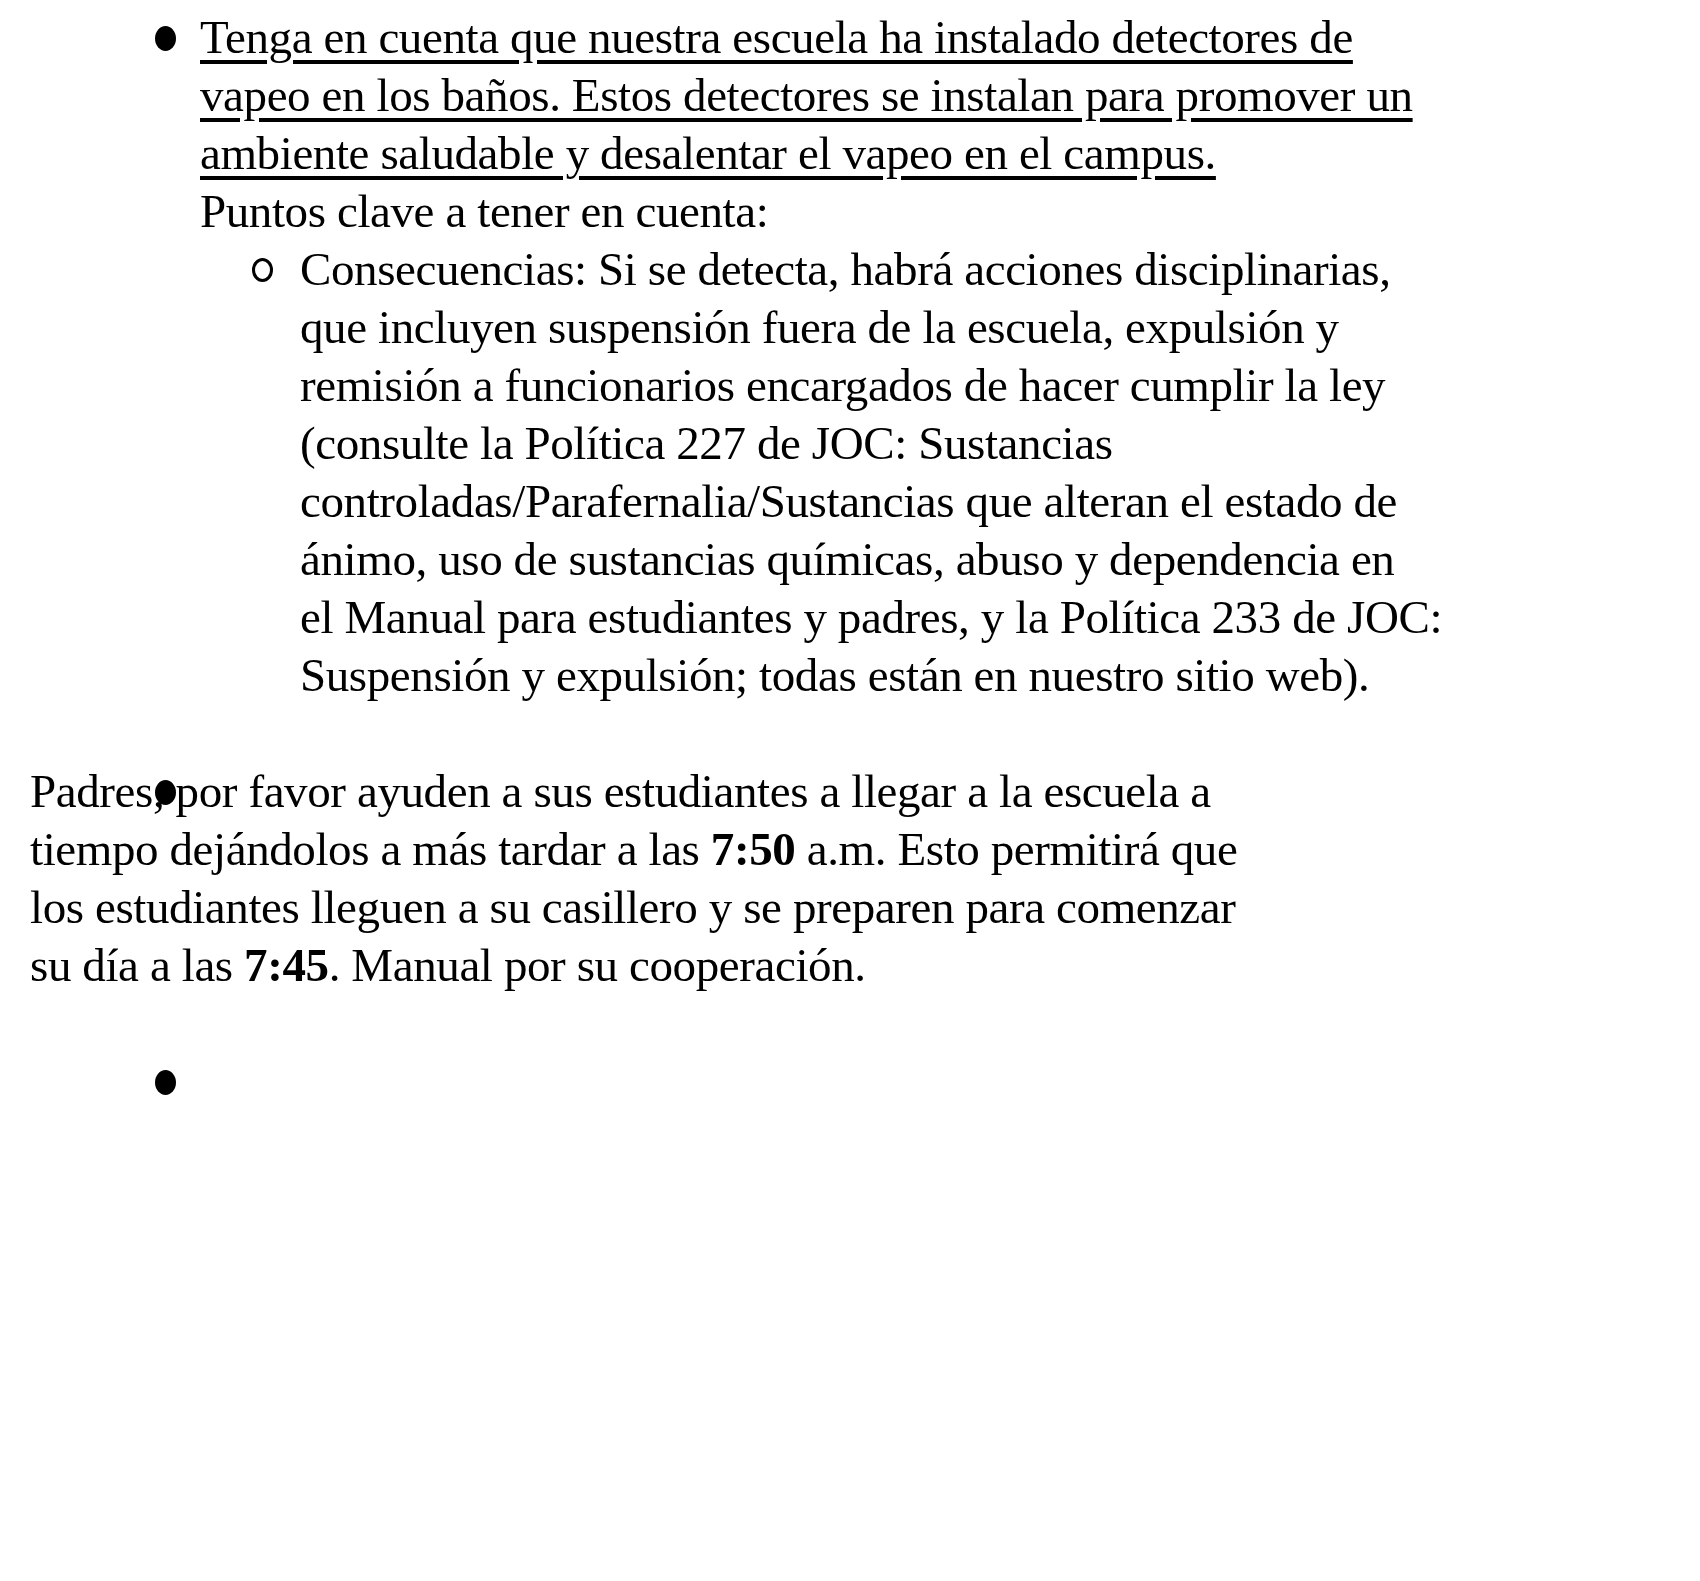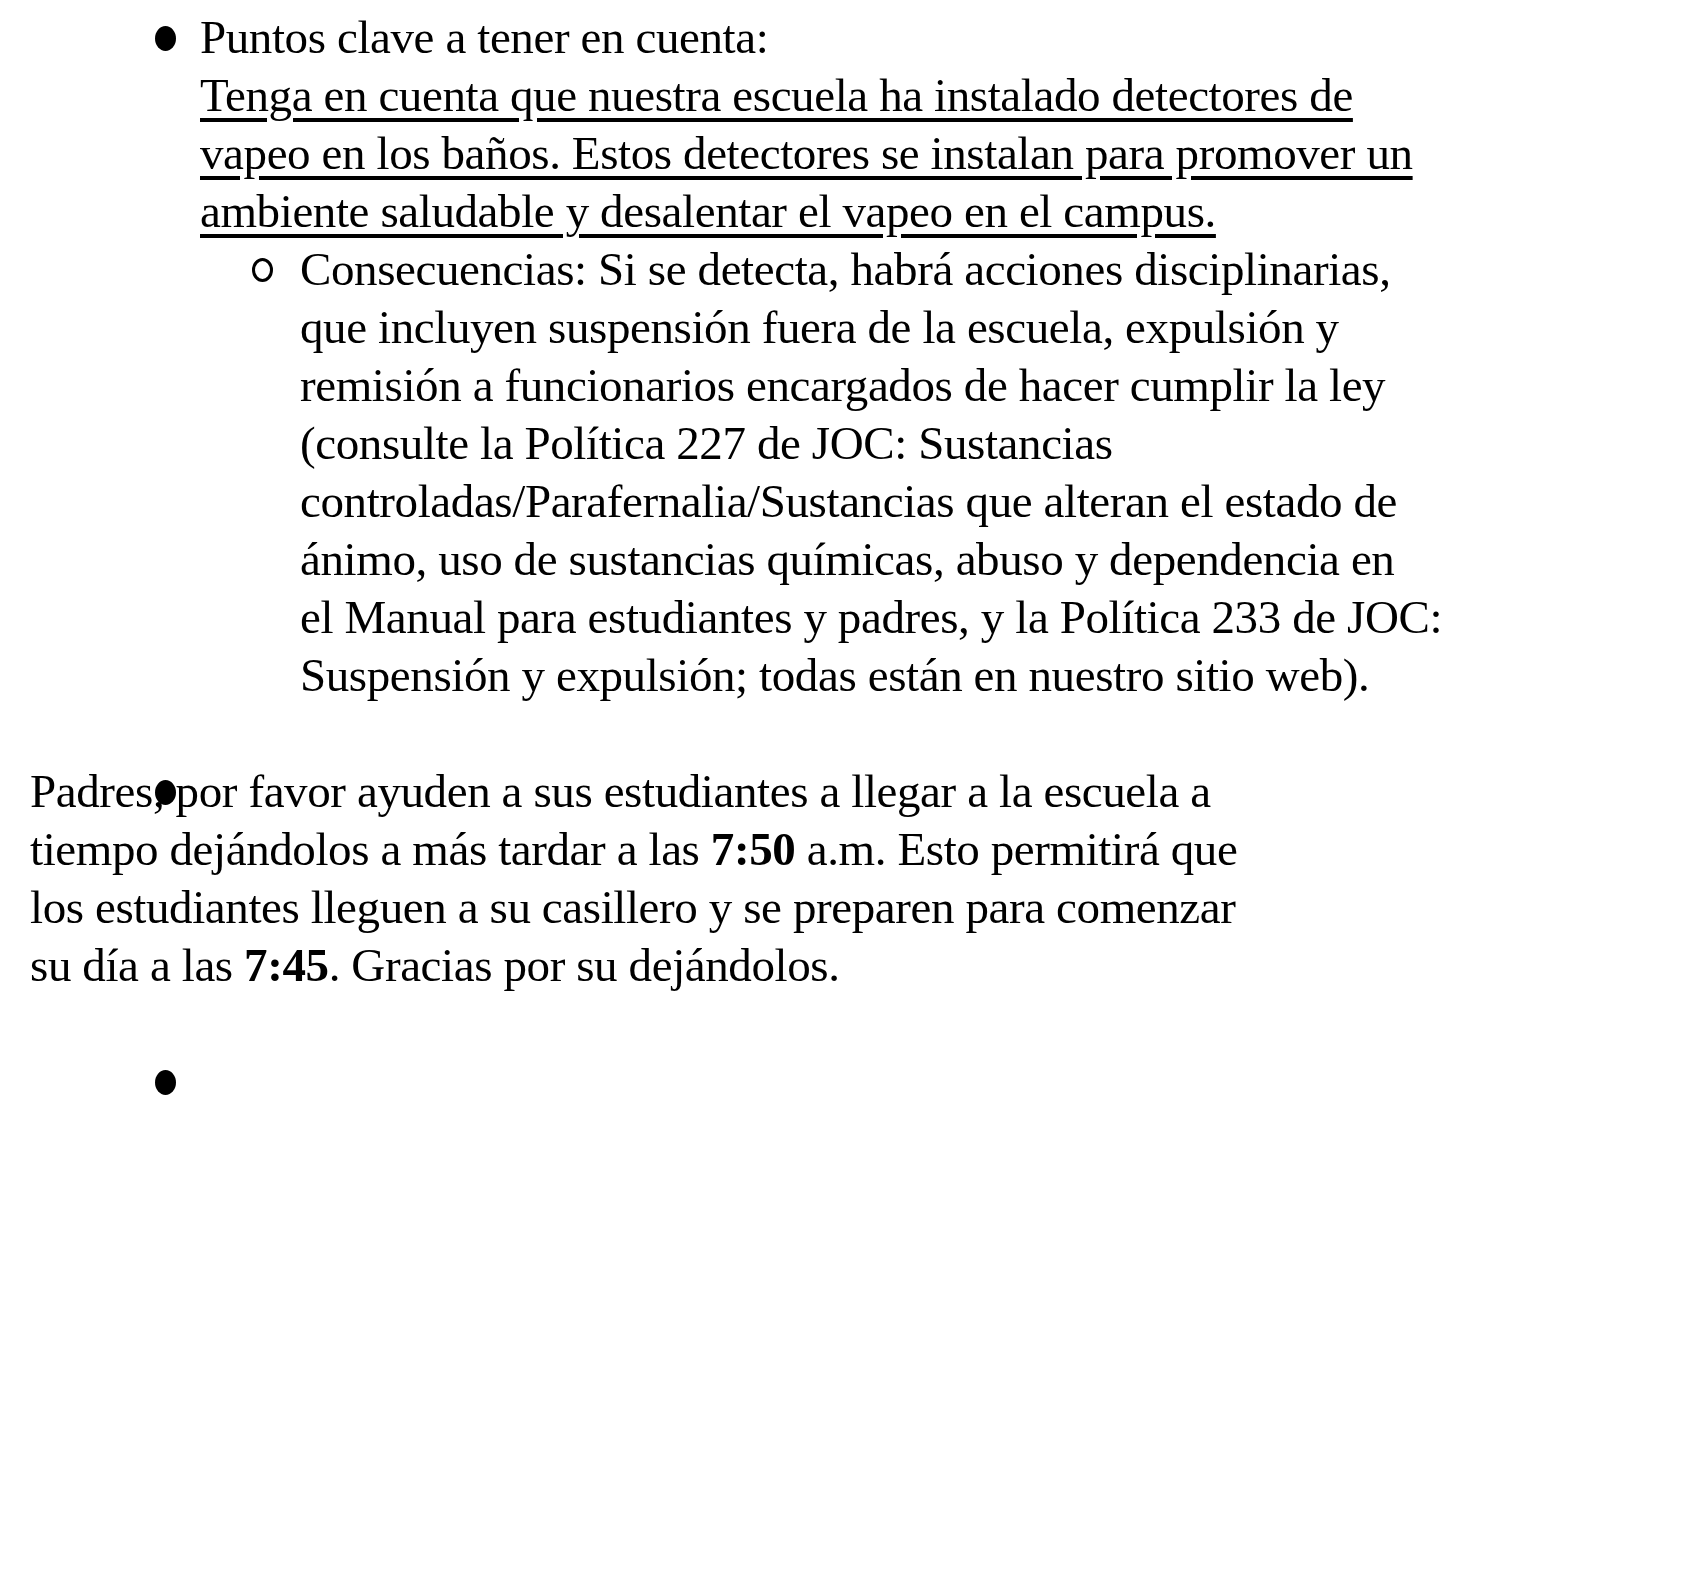--- a/index.html
+++ b/index.html
@@ -50,24 +50,24 @@
   .b { font-weight: bold; }
 </style>
 </head>
 <body>
 
 <div class="page">
 
   <div class="li l1">
     <span class="dot"></span>
     <div class="content">
-      <div class="body">Puntos clave a tener en cuenta:</div>
       <div class="body u">Tenga en cuenta que nuestra escuela ha instalado detectores de
 vapeo en los baños. Estos detectores se instalan para promover un
 ambiente saludable y desalentar el vapeo en el campus.</div>
+      <div class="body">Puntos clave a tener en cuenta:</div>
 
 
       <div class="li l2">
         <span class="circ"></span>
         <div class="body">Consecuencias: Si se detecta, habrá acciones disciplinarias,
 que incluyen suspensión fuera de la escuela, expulsión y
 remisión a funcionarios encargados de hacer cumplir la ley
 (consulte la Política 227 de JOC: Sustancias
 controladas/Parafernalia/Sustancias que alteran el estado de
 ánimo, uso de sustancias químicas, abuso y dependencia en
@@ -76,20 +76,20 @@
       </div>
 
     </div>
   </div>
 
   <div class="li l1 gap">
     <span class="dot"></span>
     <div class="body"><span>Padres, por favor ayuden a sus estudiantes a llegar a la escuela a
 tiempo dejándolos a más tardar a las </span><span class="b">7:50</span><span> a.m. Esto permitirá que
 los estudiantes lleguen a su casillero y se preparen para comenzar
-su día a las </span><span class="b">7:45</span><span>. Gracias por su dejándolos.</span></div>
+su día a las </span><span class="b">7:45</span><span>. Manual por su cooperación.</span></div>
   </div>
 
   <div class="li l1 gap">
     <span class="dot"></span>
   </div>
 
 </div>
 
 </body></html>

